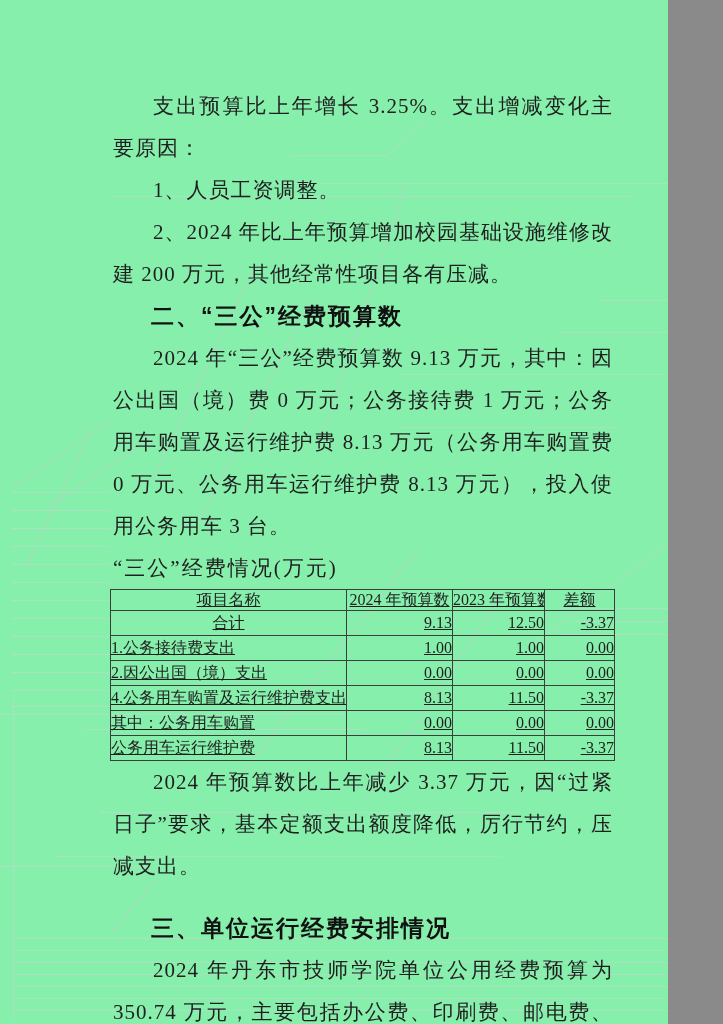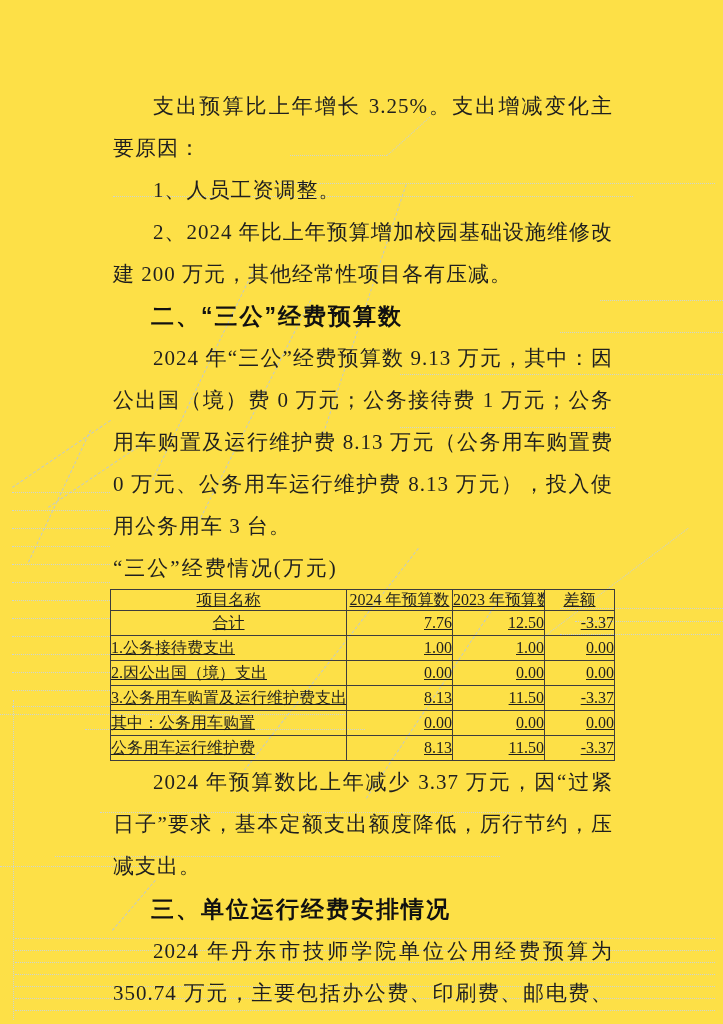--- a/index.html
+++ b/index.html
@@ -1,19 +1,19 @@
 <!DOCTYPE html>
 <html><head>
 <meta charset="utf-8">
 <style>
   html,body{margin:0;padding:0;background:#8a8a8a;}
   .page{
     position:relative;
-    width:723px;height:1024px;
-    background:#fde047;
+    width:668px;height:1024px;
+    background:#86efac;
     overflow:hidden;
     font-family:"Liberation Serif","DejaVu Serif",serif;
     color:#1f1f1f;
   }
   .content{position:absolute;left:113px;top:85px;width:500px;}
   p.body{
     margin:0;
     font-size:21px;line-height:42px;
     letter-spacing:1px;
     text-align:justify;
@@ -23,21 +23,21 @@
   .mt18{margin-top:18px;font-family:Liberation Serif, serif;}
   h2.sec{
     margin:0;
     font-family:"Liberation Sans","DejaVu Sans",sans-serif;
     font-weight:bold;
     font-size:23px;line-height:42px;
     letter-spacing:2px;
     color:#111111;
     text-indent:38px;
   }
-  h2.sec3{margin-top:1px;}
+  h2.sec3{margin-top:20px;}
   .table-title{
     font-size:21px;line-height:42px;
     letter-spacing:2px;
     text-align:left;
     color:#1f1f1f;
   }
   table.sg{
     border-collapse:collapse;
     table-layout:fixed;
     width:504px;
@@ -147,38 +147,38 @@
         <tr>
           <th>项目名称</th>
           <th>2024 年预算数</th>
           <th>2023 年预算数</th>
           <th>差额</th>
         </tr>
       </thead>
       <tbody>
         <tr>
           <td class="rcenter">合计</td>
-          <td class="num">7.76</td>
+          <td class="num">9.13</td>
           <td class="num">12.50</td>
           <td class="num">-3.37</td>
         </tr>
         <tr>
           <td class="rname">1.公务接待费支出</td>
           <td class="num">1.00</td>
           <td class="num">1.00</td>
           <td class="num">0.00</td>
         </tr>
         <tr>
           <td class="rname">2.因公出国（境）支出</td>
           <td class="num">0.00</td>
           <td class="num">0.00</td>
           <td class="num">0.00</td>
         </tr>
         <tr>
-          <td class="rname">3.公务用车购置及运行维护费支出</td>
+          <td class="rname">4.公务用车购置及运行维护费支出</td>
           <td class="num">8.13</td>
           <td class="num">11.50</td>
           <td class="num">-3.37</td>
         </tr>
         <tr>
           <td class="rname">其中：公务用车购置</td>
           <td class="num">0.00</td>
           <td class="num">0.00</td>
           <td class="num">0.00</td>
         </tr>

